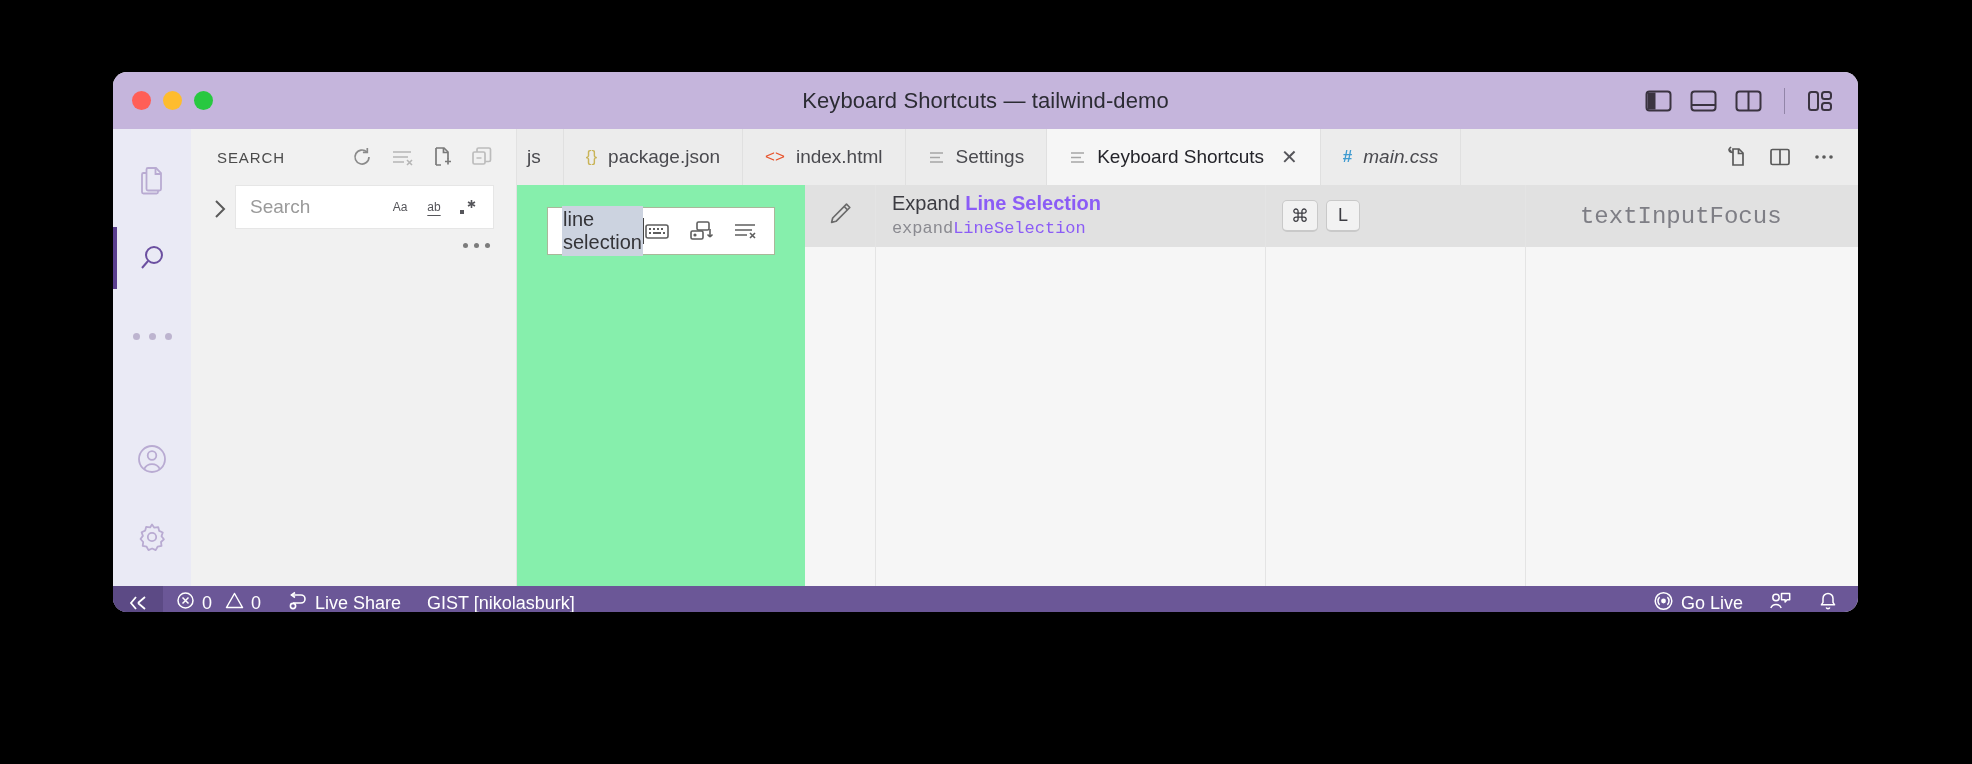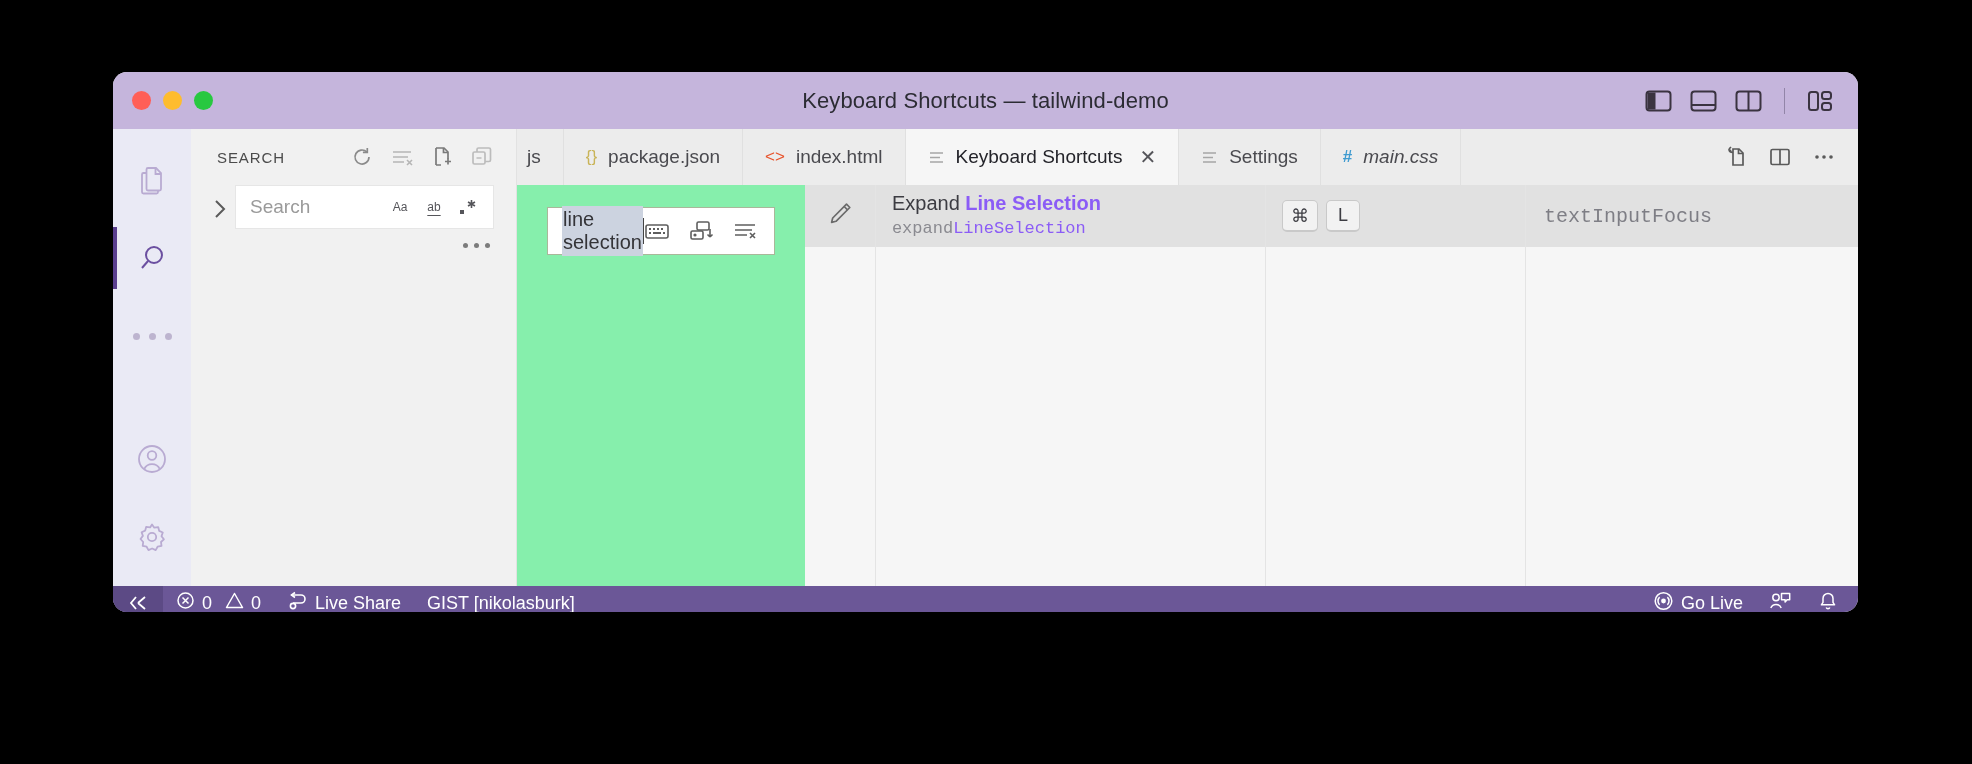--- a/index.html
+++ b/index.html
@@ -164,21 +164,21 @@
     font-family: "Liberation Mono", monospace; font-size: 17px;
     color: #8a8a90; line-height: 1.3; margin-top: 2px;
   }
   .cmd-id b { color: #8b5cf6; font-weight: normal; margin-top: 7px; }
   .keycap {
     display: inline-flex; align-items: center; justify-content: center;
     min-width: 34px; height: 32px; padding: 0 8px; margin-right: 8px;
     border: 1px solid #c9c9c9; border-bottom-width: 2px; border-radius: 5px;
     background: #f2f2f2; font-size: 18px; color: #3c3c42;
   }
-  .when-txt { font-family: "Liberation Mono", monospace; font-size: 20px; color: #7e7e85; }
+  .when-txt { font-family: "Liberation Mono", monospace; font-size: 24px; color: #7e7e85; margin-left: 36px; }
   .src-txt { font-size: 19px; color: #4b4b51; }
   .pencil { cursor: pointer; }
 
   
   #statusbar {
     height: 34px; background: #6b5797; display: flex; align-items: center;
     color: #fff; font-size: 18px;
   }
   #sb-toggle {
     width: 50px; height: 34px; display:flex; align-items:center; justify-content:center;
@@ -350,40 +350,40 @@
           <span class="tab-label">js</span>
         </div>
         <div class="tab">
           <span class="tab-ico" style="color:#c9b458;">{}</span>
           <span class="tab-label">package.json</span>
         </div>
         <div class="tab">
           <span class="tab-ico" style="color:#e8522a;">&lt;&gt;</span>
           <span class="tab-label">index.html</span>
         </div>
+        <div class="tab">
+          <span class="tab-ico">
+            <svg width="17" height="17" viewBox="0 0 17 17">
+                <line x1="2" y1="4" x2="15" y2="4" stroke="#a6a6a6" stroke-width="1.6"></line>
+                <line x1="2" y1="8.5" x2="12" y2="8.5" stroke="#a6a6a6" stroke-width="1.6"></line>
+                <line x1="2" y1="13" x2="15" y2="13" stroke="#a6a6a6" stroke-width="1.6"></line>
+              </svg>
+          </span>
+          <span class="tab-label">Settings</span>
+        </div>
         <div class="tab active">
           <span class="tab-ico">
             <svg width="17" height="17" viewBox="0 0 17 17">
                 <line x1="2" y1="4" x2="15" y2="4" stroke="#a6a6a6" stroke-width="1.6"></line>
                 <line x1="2" y1="8.5" x2="12" y2="8.5" stroke="#a6a6a6" stroke-width="1.6"></line>
                 <line x1="2" y1="13" x2="15" y2="13" stroke="#a6a6a6" stroke-width="1.6"></line>
               </svg>
           </span>
           <span class="tab-label">Keyboard Shortcuts</span>
           <span class="tab-close">✕</span>
-        </div>
-        <div class="tab">
-          <span class="tab-ico">
-            <svg width="17" height="17" viewBox="0 0 17 17">
-                <line x1="2" y1="4" x2="15" y2="4" stroke="#a6a6a6" stroke-width="1.6"></line>
-                <line x1="2" y1="8.5" x2="12" y2="8.5" stroke="#a6a6a6" stroke-width="1.6"></line>
-                <line x1="2" y1="13" x2="15" y2="13" stroke="#a6a6a6" stroke-width="1.6"></line>
-              </svg>
-          </span>
-          <span class="tab-label">Settings</span>
         </div>
         <div class="tab preview">
           <span class="tab-ico" style="color:#3f9bd0; font-weight:bold;">#</span>
           <span class="tab-label">main.css</span>
         </div>
 
         <div id="tabbar-actions">
           <span class="tba">
             <svg width="24" height="24" viewBox="0 0 24 24">
                 <path d="M9 4h6l4 4v12H9z" fill="none" stroke="#5a5a5a" stroke-width="1.7"></path>

